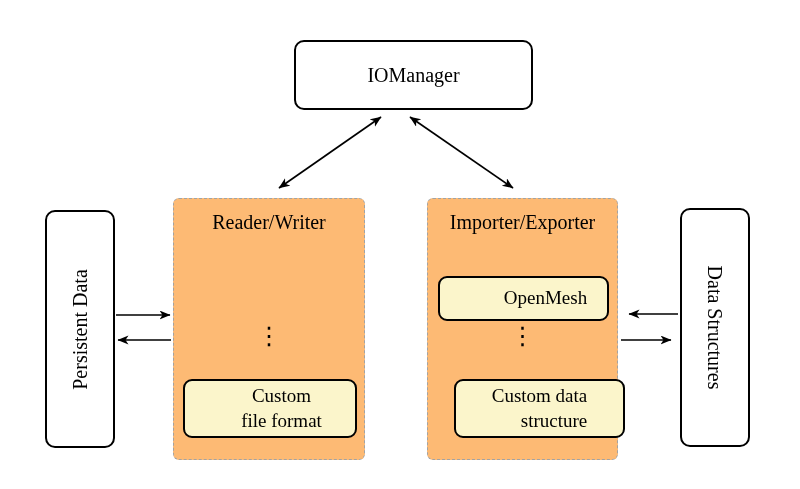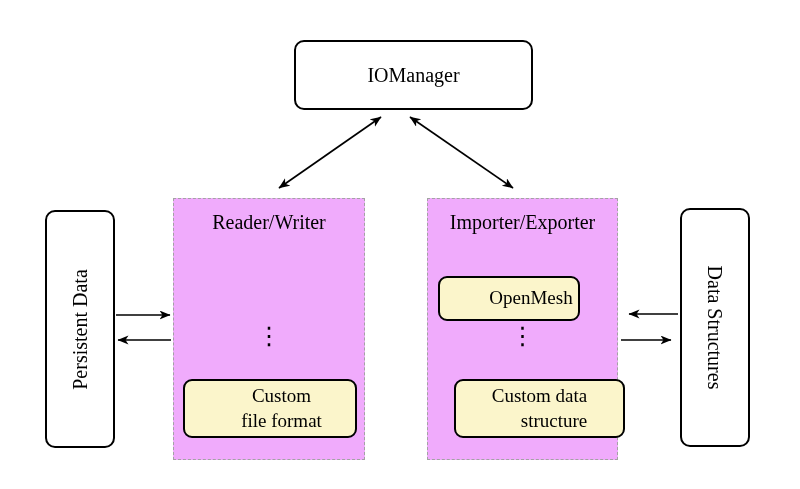--- a/index.html
+++ b/index.html
@@ -33,23 +33,23 @@
     box-sizing: border-box;
   }
   .vlabel {
     white-space: nowrap;
     display: block;
   }
   .rot-ccw { transform: rotate(-90deg); }
   .rot-cw  { transform: rotate(90deg); }
   .group {
     position: absolute;
-    background: #f0abfc;
+    background: #fdba74;
     border: 1.5px dashed #a3a3a3;
-    border-radius: 0;
+    border-radius: 6px;
     box-sizing: border-box;
   }
   .group-title {
     position: absolute;
     left: 0; right: 0;
     top: 12px;
     text-align: center;
     font-size: 20px;
     white-space: nowrap;
   }
@@ -110,21 +110,21 @@
   <div class="group-title">Reader/Writer</div>
   <div class="vdots">⋮</div>
   <div class="subnode" style="left:9px; top:180px; width:174px; height:59px;padding-left:23px;">
     <span>Custom
 file format</span>
   </div>
 </div>
 
 <div class="group" style="left:427px; top:198px; width:191px; height:262px;">
   <div class="group-title">Importer/Exporter</div>
-  <div class="subnode" style="left:10px; top:77px; width:142px; height:45px;padding-left:44px;">
+  <div class="subnode" style="left:10px; top:77px; width:171px; height:45px;padding-left:44px;">
     <span>OpenMesh</span>
   </div>
   <div class="vdots">⋮</div>
   <div class="subnode" style="left:26px; top:180px; width:171px; height:59px;text-align:right;">
     <span>Custom data
 structure</span>
   </div>
 </div>
 
 </body></html>

